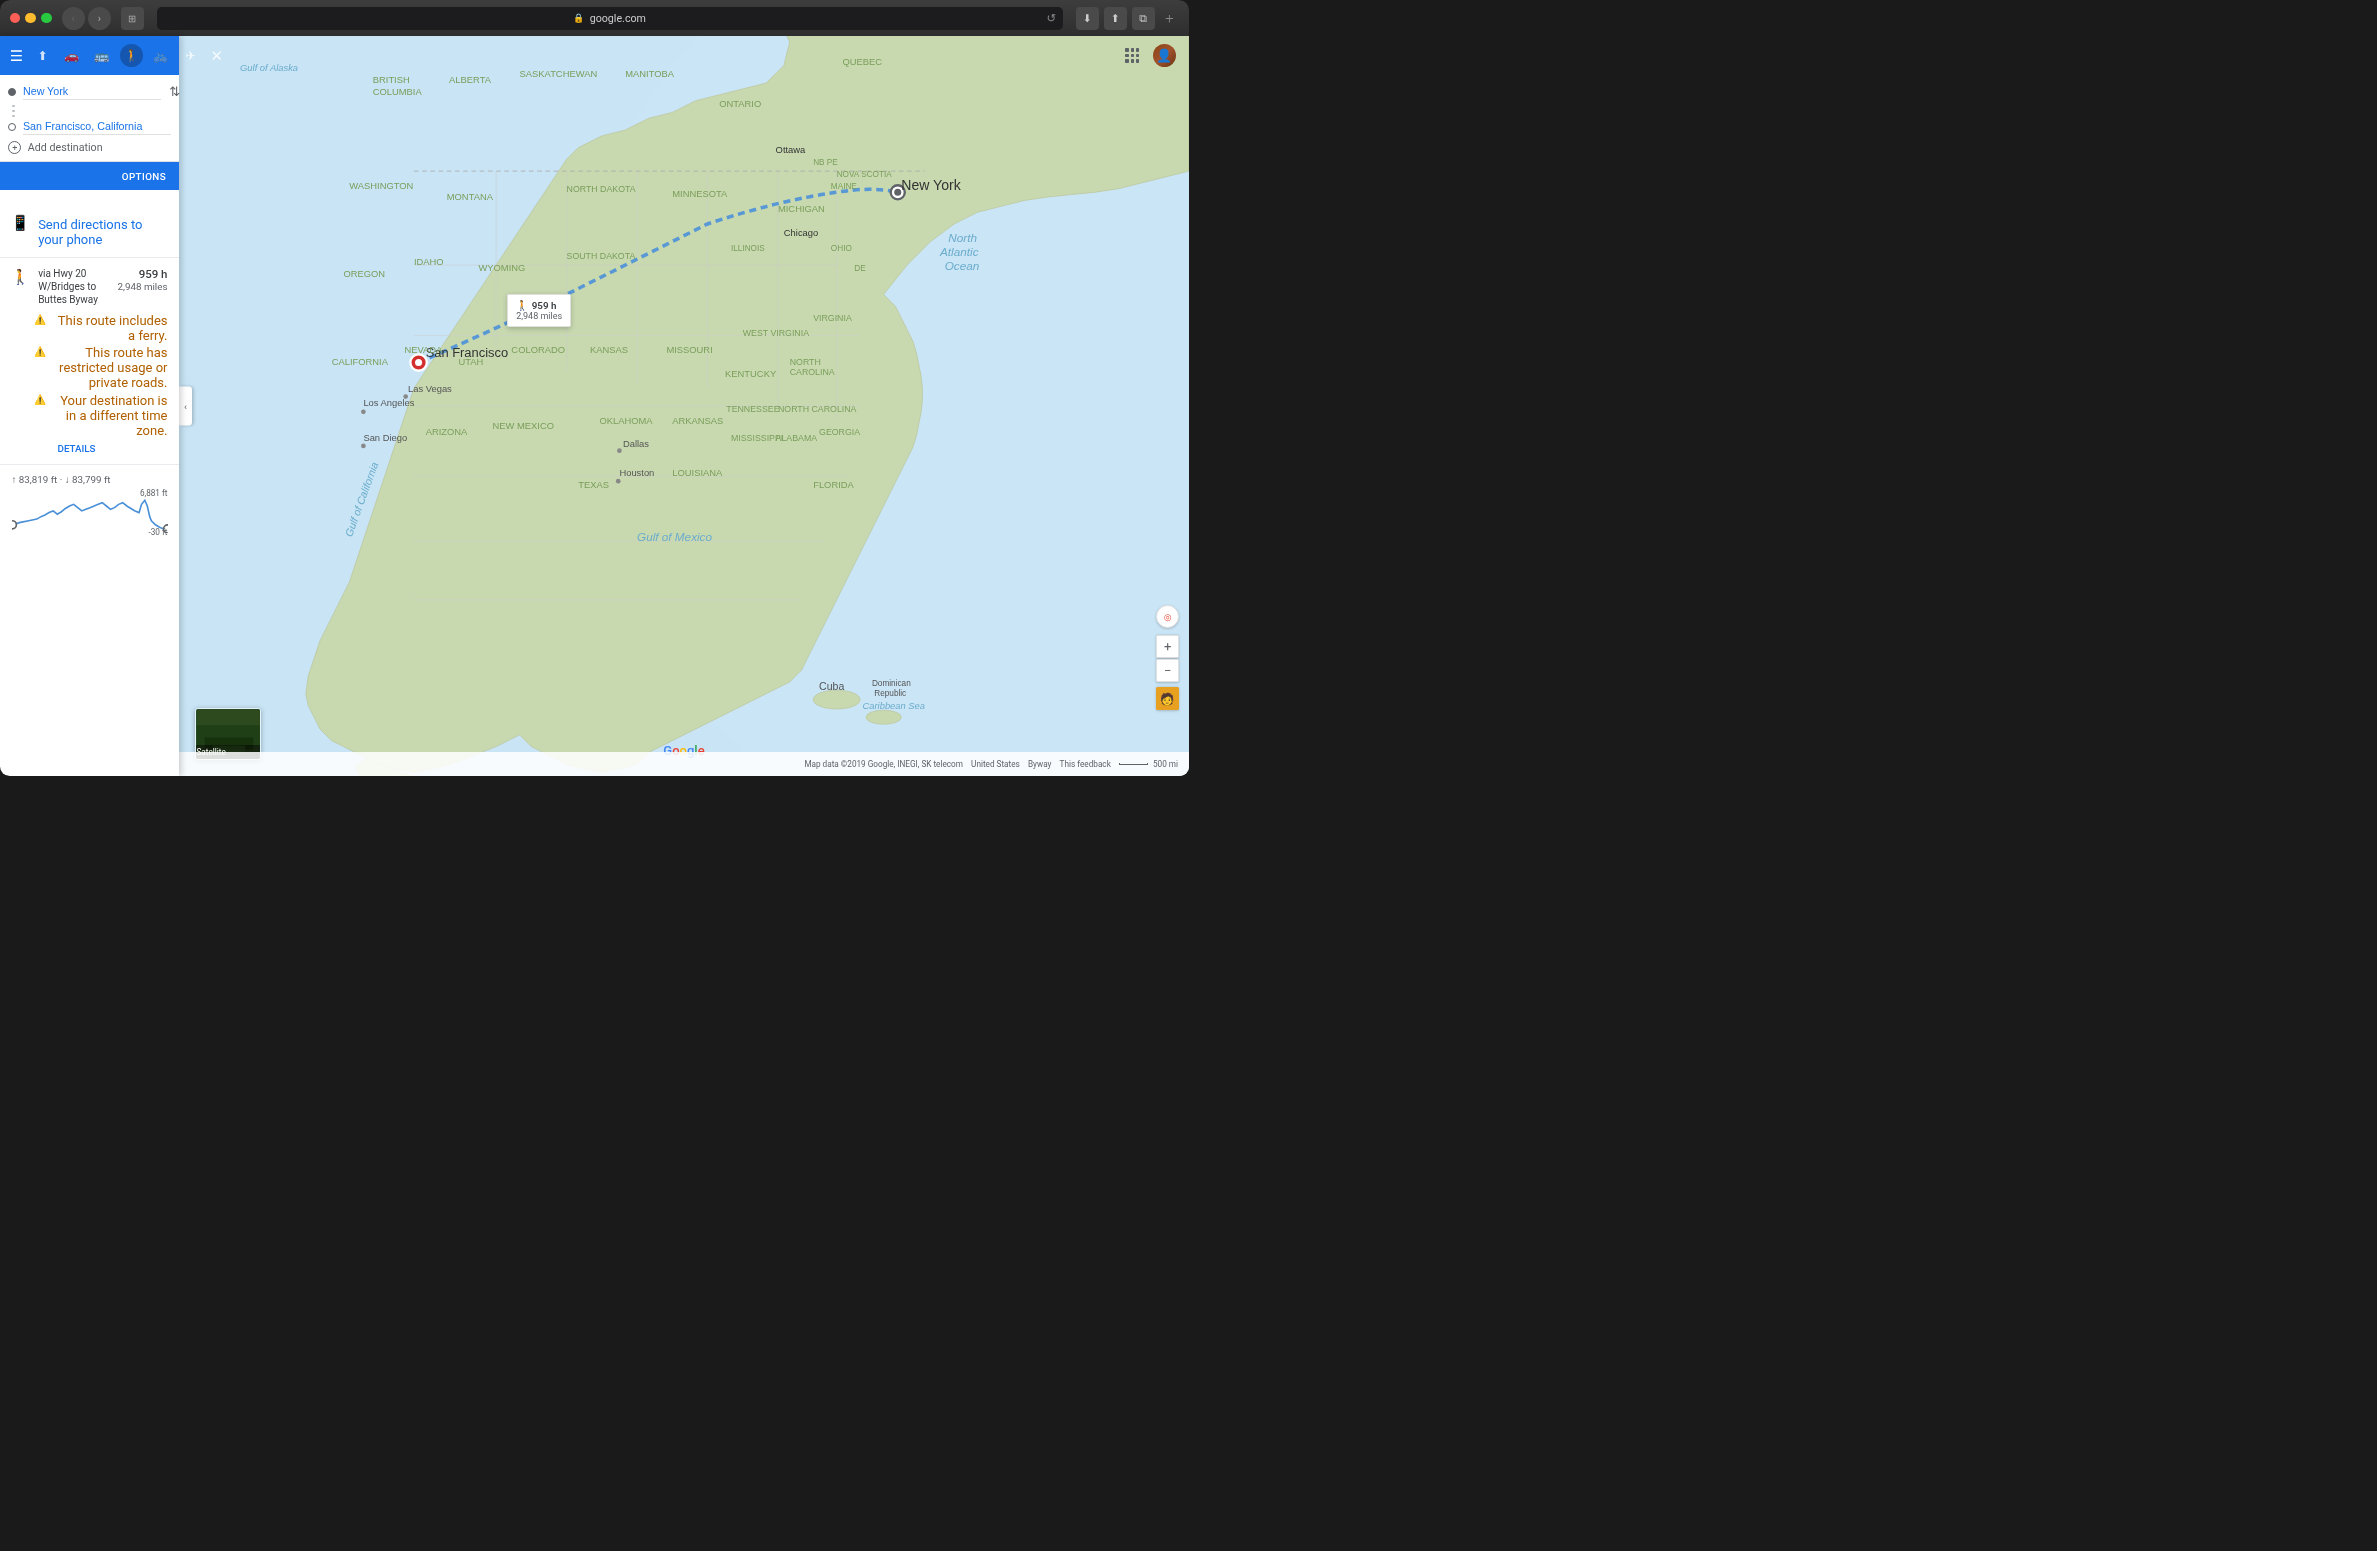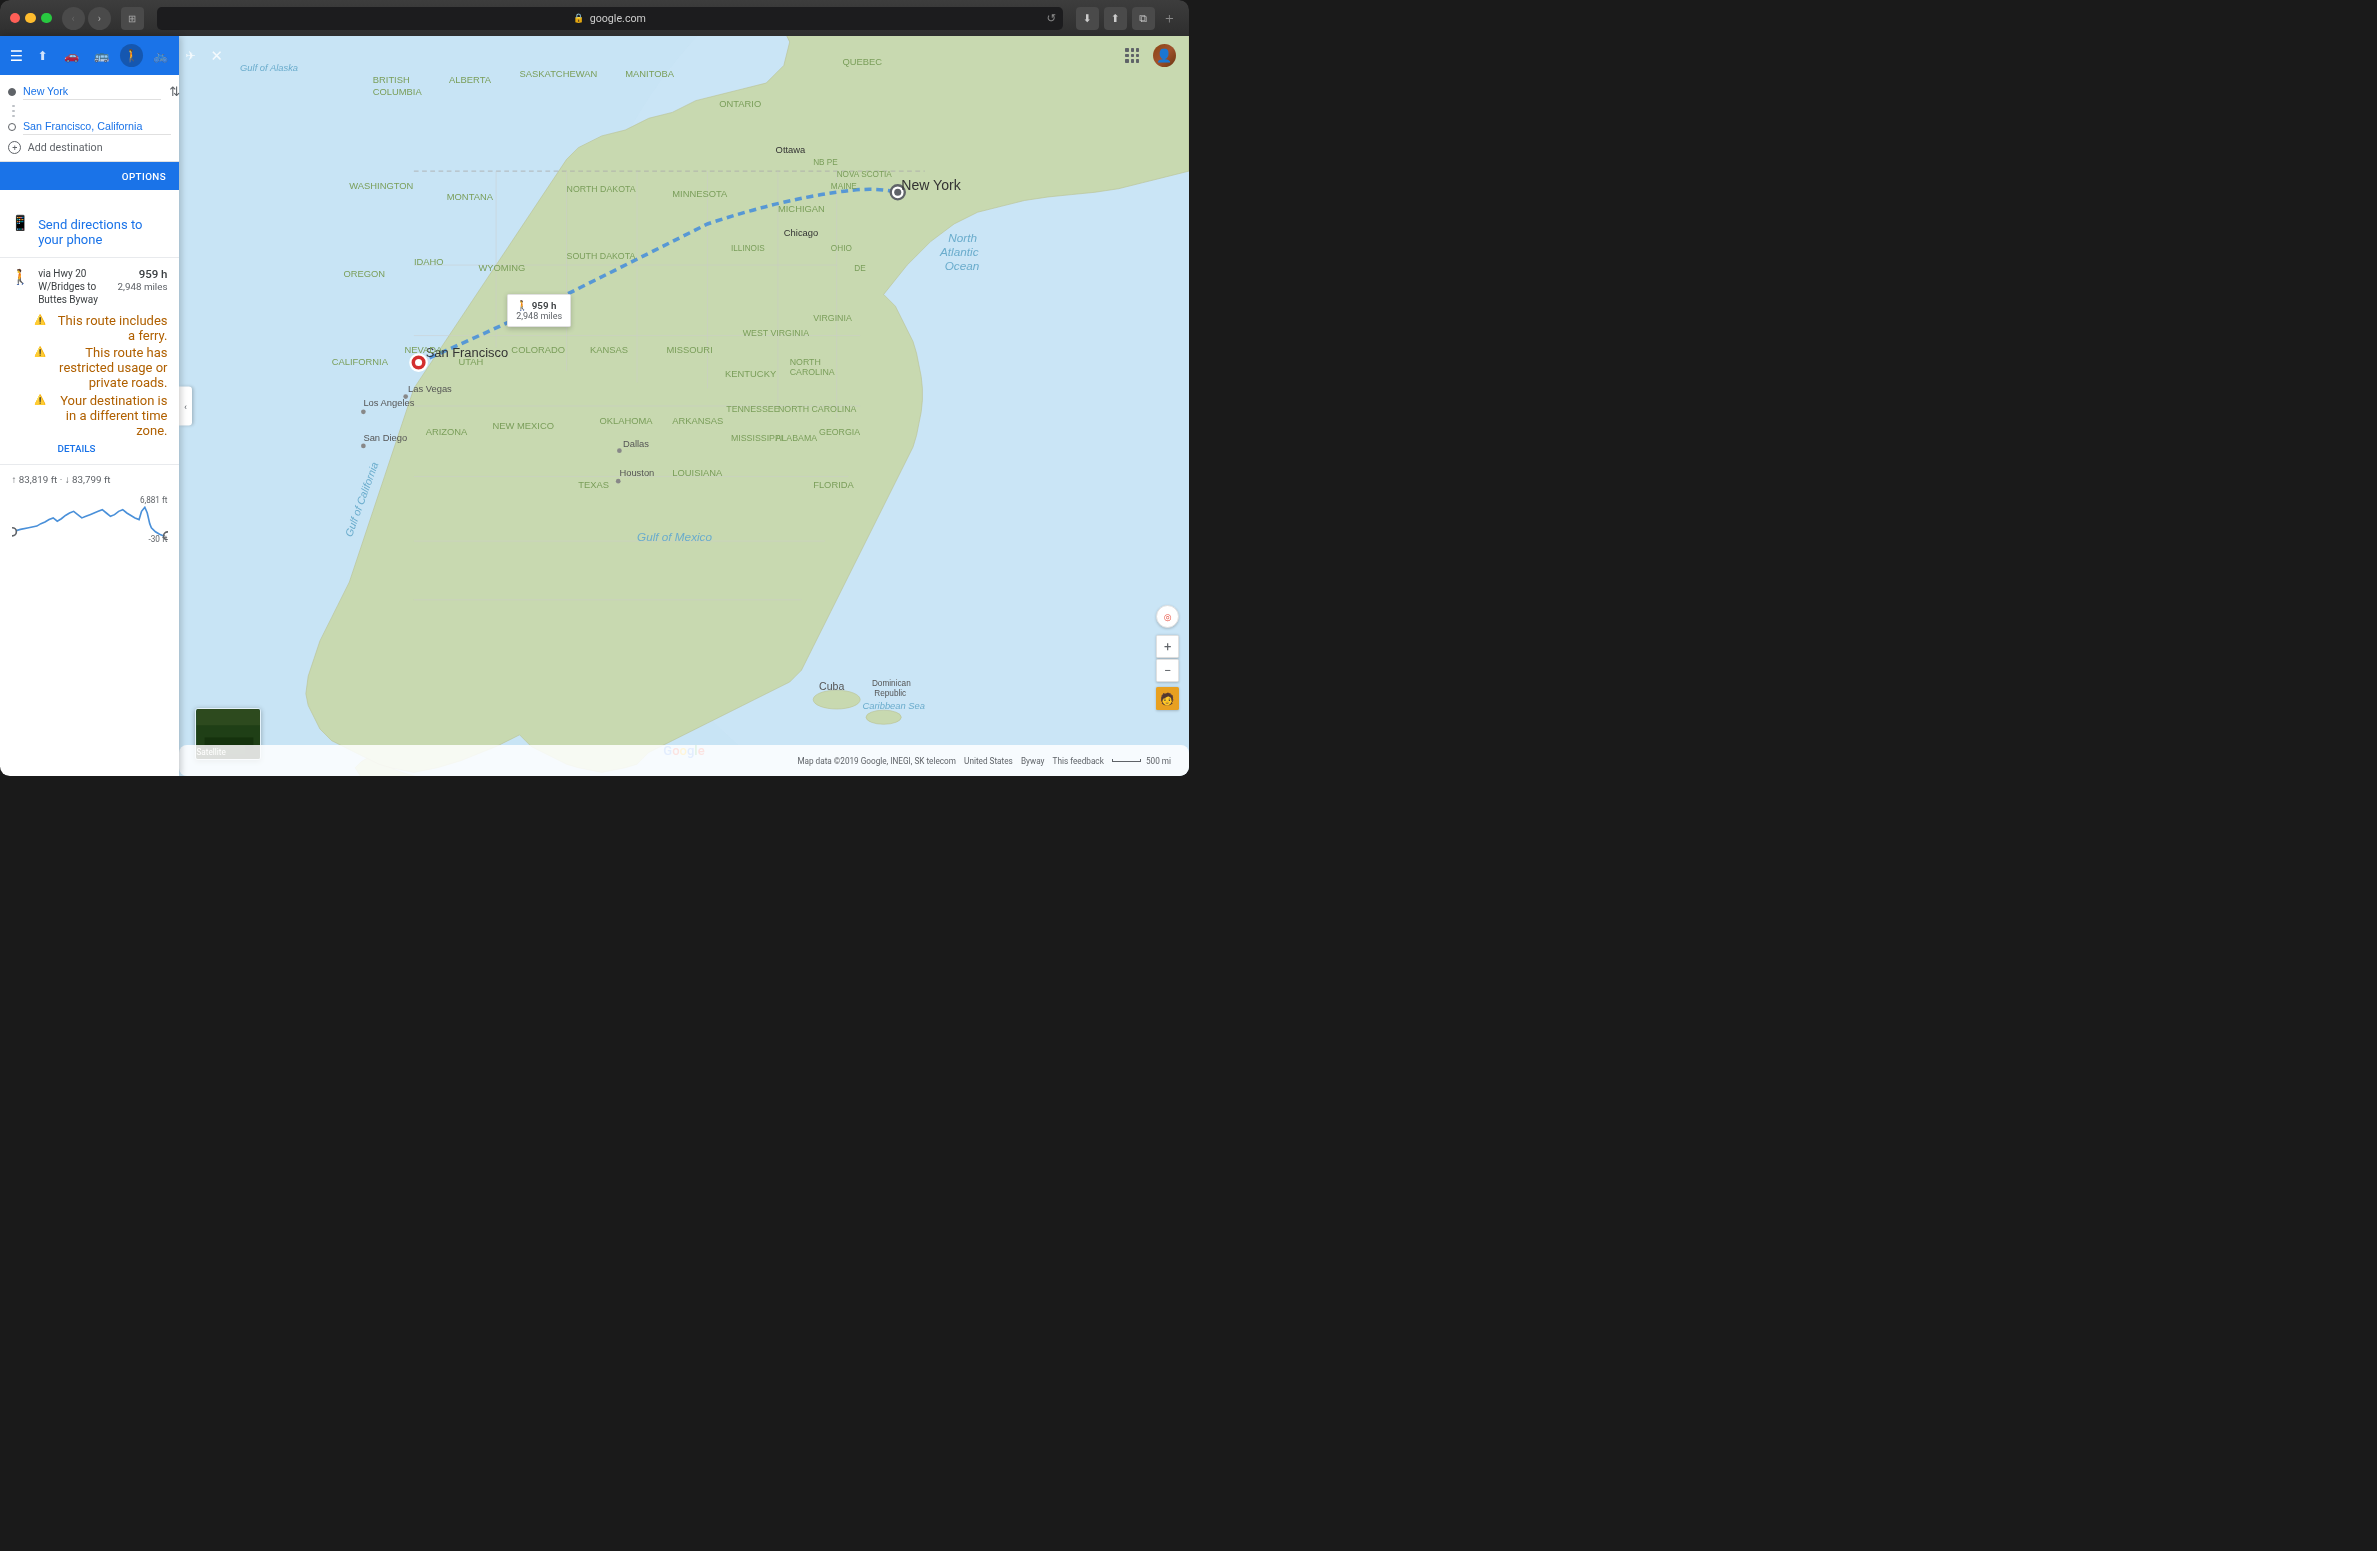--- a/index.html
+++ b/index.html
@@ -362,21 +362,21 @@
       margin-left: 23px;
       cursor: pointer;
     }
 
     .elevation-section {
       padding: 9.8px 11.5px;
     }
     .elevation-stats {
       font-size: 9.8px;
       color: #5f6368;
-      margin-bottom: 10px;
+      margin-bottom: 3px;
     }
     .elevation-chart {
       width: 100%;
       height: 49px;
       position: relative;
     }
     .elevation-label {
       position: absolute;
       right: 0;
       font-size: 8.2px;
@@ -539,30 +539,29 @@
     .g-red { color: #ea4335; }
     .g-yellow { color: #fbbc05; }
     .g-green { color: #34a853; }
 
     
     .map-footer {
       position: absolute;
       bottom: 0;
       left: 0;
       right: 0;
-      height: 31px;
+      height: 24px;
       background: rgba(255,255,255,0.85);
       display: flex;
       align-items: center;
       justify-content: flex-end;
-      padding: 0 18px;
+      padding: 0 11px;
       font-size: 8.2px;
       color: #5f6368;
       gap: 8.2px;
-      border-radius: 8px;
     }
     .footer-link {
       color: #5f6368;
       text-decoration: none;
       cursor: pointer;
     }
     .scale-bar {
       display: flex;
       align-items: center;
       gap: 5px;

